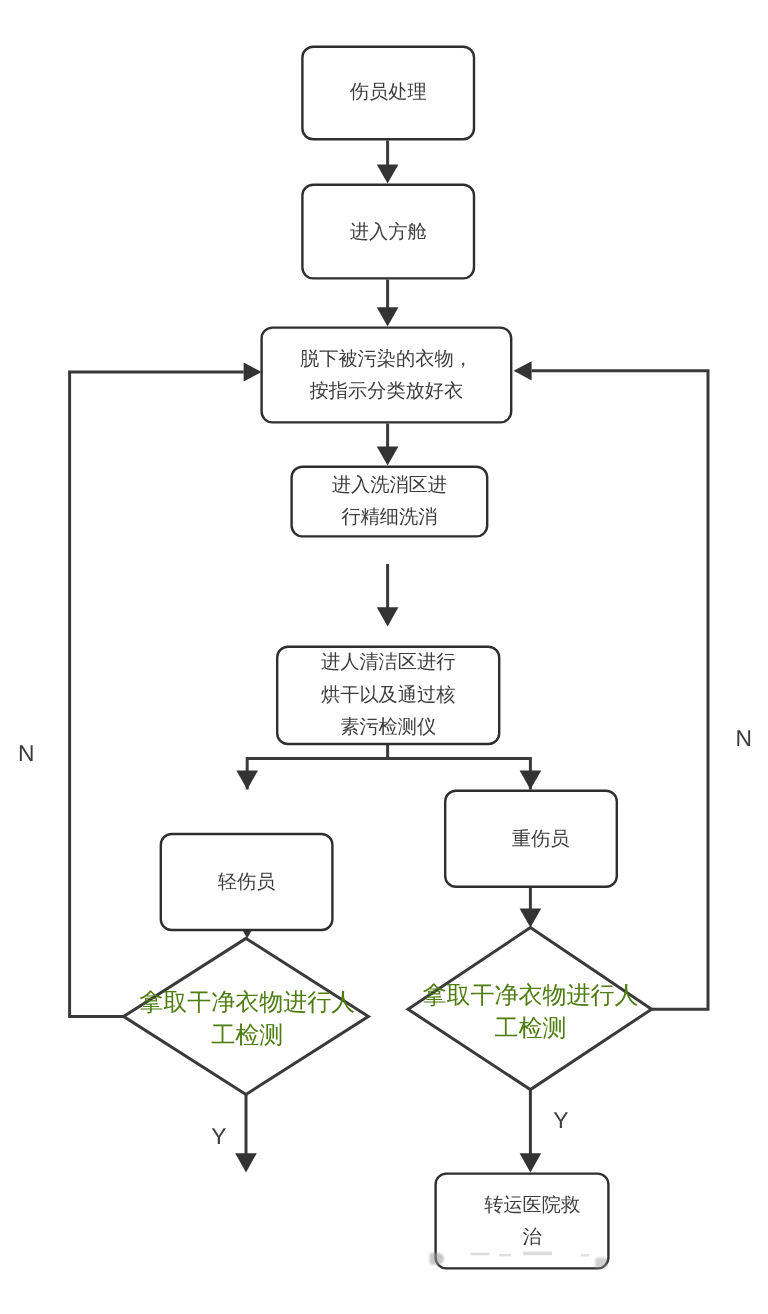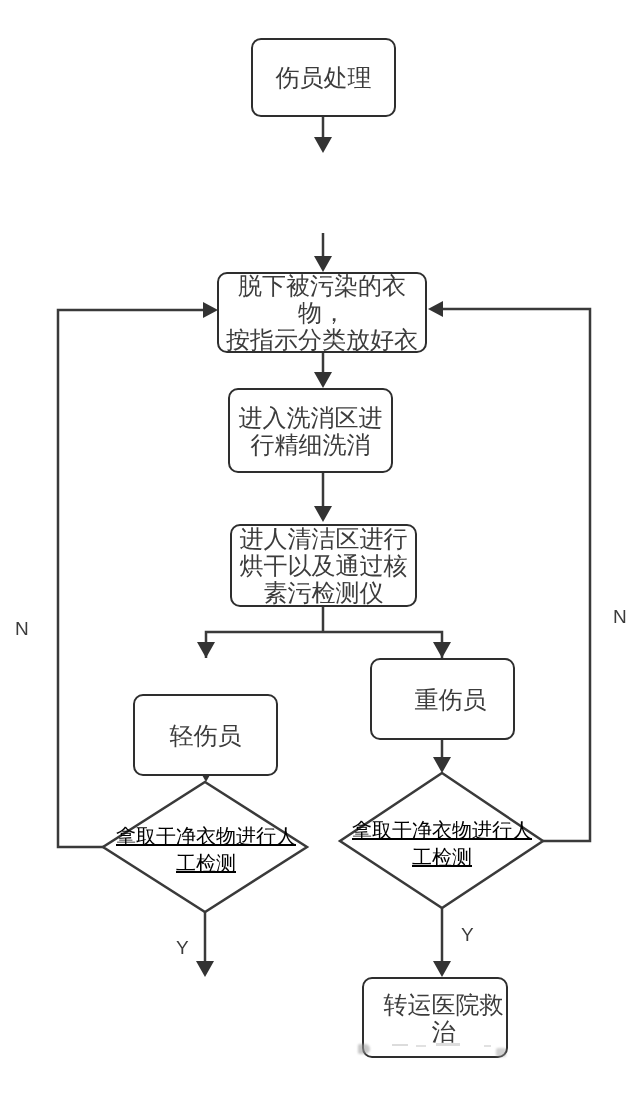--- a/index.html
+++ b/index.html
@@ -12,33 +12,32 @@
   }
   .wires{position:absolute;left:0;top:0;width:640px;height:1095px;}
   .node{
     position:absolute;
     box-sizing:border-box;
     border:2.5px solid #2e2e2e;
     border-radius:10px;
     background:#ffffff;
     display:flex;align-items:center;justify-content:center;
     text-align:center;
-    font-size:24px;line-height:27px;
+    font-size:16px;line-height:27px;
     color:#3c3c3c;
     white-space:pre-line;
   }
   .diamond-label{
     position:absolute;
     display:flex;align-items:center;justify-content:center;
     text-align:center;
     font-size:20px;line-height:27px;
-    color:#000000;
+    color:#4d7c0f;
     white-space:pre-line;
     pointer-events:none;
-    text-decoration:underline;
   }
   .edge-label{
     position:absolute;
     font-size:19px;color:#3c3c3c;
   }
   .smudge{position:absolute;background:#9b9b9b;opacity:.55;}
   .smudge.blur{filter:blur(1px);}
 </style>
 </head>
 <body>
@@ -76,28 +75,29 @@
       <polygon points="433,757 451,757 442,773"></polygon>
       <polygon points="196,961 214,961 205,977"></polygon>
       <polygon points="433,961 451,961 442,977"></polygon>
       <polygon points="203,302 203,318 218,310"></polygon>
       <polygon points="443,301 443,317 428,309"></polygon>
     </g>
   </svg>
 
   <div class="node" style="left:251px;top:38px;width:145px;height:79px;">伤员处理</div>
 
+  <div class="node" style="left:251px;top:153px;width:145px;height:80px;">进入方舱</div>
 
   <div class="node" style="left:217px;top:272px;width:210px;height:81px;">脱下被污染的衣物，
 按指示分类放好衣</div>
 
-  <div class="node" style="left:228px;top:388px;width:165px;height:85px;text-align:center;">进入洗消区进
+  <div class="node" style="left:242px;top:388px;width:165px;height:60px;text-align:center;">进入洗消区进
 行精细洗消</div>
 
-  <div class="node" style="left:230px;top:524px;width:187px;height:83px;">进人清洁区进行
+  <div class="node" style="left:230px;top:538px;width:187px;height:83px;">进人清洁区进行
 烘干以及通过核
 素污检测仪</div>
 
   <div class="node" style="left:133px;top:658px;width:145px;height:82px;margin-top:36px;">轻伤员</div>
 
   <div class="node" style="left:370px;top:658px;width:145px;height:82px;padding-left:16px;">重伤员</div>
 
   <div class="diamond-label" style="left:91px;top:820px;width:230px;height:60px;">拿取干净衣物进行人
 工检测</div>
 

